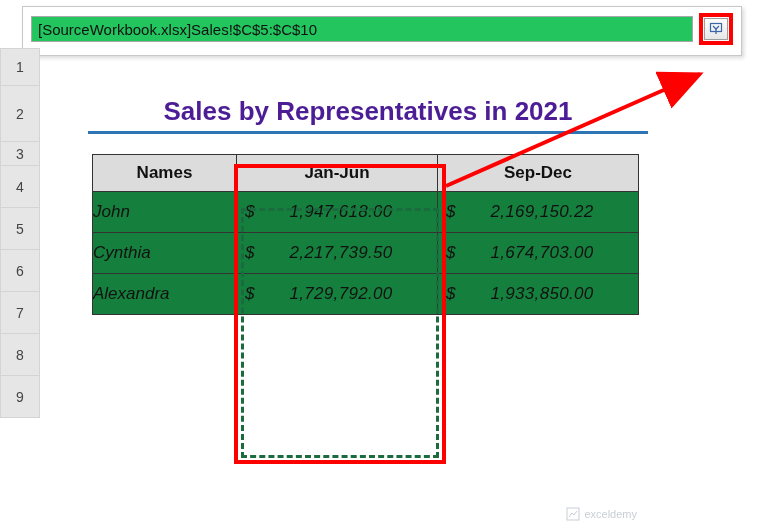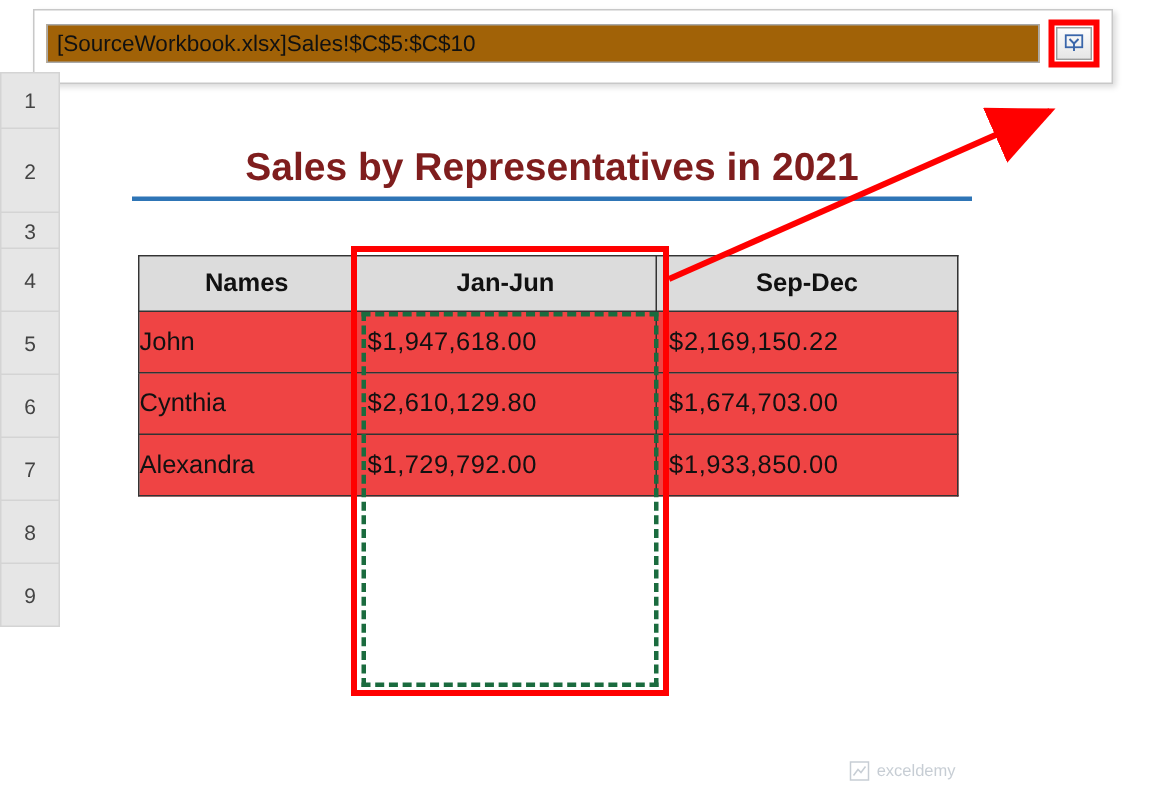--- a/index.html
+++ b/index.html
@@ -53,21 +53,21 @@
     gap: 6px;
   }
   .ref-input {
     flex: 1;
     height: 26px;
     border: 1px solid #a8a8a8;
     padding: 2px 6px;
     font-size: 15px;
     font-family: "Segoe UI", Arial, sans-serif;
     color: #111;
-    background: #a16207;
+    background: #22c55e;
   }
   .expand-btn-wrap {
     position: relative;
     border: 4px solid #ff0000;
     padding: 1px;
   }
   .expand-btn {
     width: 24px;
     height: 22px;
     background: linear-gradient(#fdfdfd,#e6e6e6);
@@ -103,64 +103,64 @@
   .sheet-area {
     position: absolute;
     left: 40px;
     top: 86px;
     right: 0;
   }
   .title-cell {
     text-align: center;
     font-size: 26px;
     font-weight: 700;
-    color: #7f1d1d;
+    color: #4c1d95;
     padding: 10px 0 4px;
     border-bottom: 3px solid #2e75b6;
     width: 560px;
     margin: 0 auto 0 48px;
   }
   .spacer { height: 20px; }
 
   table.data {
     border-collapse: collapse;
     margin-left: 52px;
-    margin-top: 16px;
   }
   table.data th, table.data td {
     border: 1.5px solid #333;
     font-size: 17px;
     color: #111;
   }
   table.data th {
     background: #dcdcdc;
     font-weight: 700;
     text-align: center;
     padding: 8px 6px;
   }
   table.data td {
     padding: 0;
-    background: #ef4444;
+    background: #15803d;
+    font-style: italic;
   }
   .name-cell { width: 144px; padding: 8px 8px; text-align: left; }
   .money-cell {
     width: 200px;
     display: flex;
     align-items: center;
     padding-right: 4px;
     height: 40px;
   }
   .cur {
     width: 18px;
     padding-left: 8px;
     text-align: left;
   }
   .amt {
     flex: 1;
-    text-align: left;
+    text-align: center;
     padding-right: 6px;
     letter-spacing: 0.3px;
   }
 
   .marquee {
     position: absolute;
     border: 3px dashed #1a6b3e;
     pointer-events: none;
   }
   .red-outline {
@@ -241,21 +241,21 @@
               <span class="cur">$</span>
               <span class="amt">2,169,150.22</span>
             </div>
           </td>
         </tr>
         <tr>
           <td class="name-cell">Cynthia</td>
           <td>
             <div class="money-cell">
               <span class="cur">$</span>
-              <span class="amt">2,610,129.80</span>
+              <span class="amt">2,217,739.50</span>
             </div>
           </td>
           <td>
             <div class="money-cell">
               <span class="cur">$</span>
               <span class="amt">1,674,703.00</span>
             </div>
           </td>
         </tr>
         <tr>

